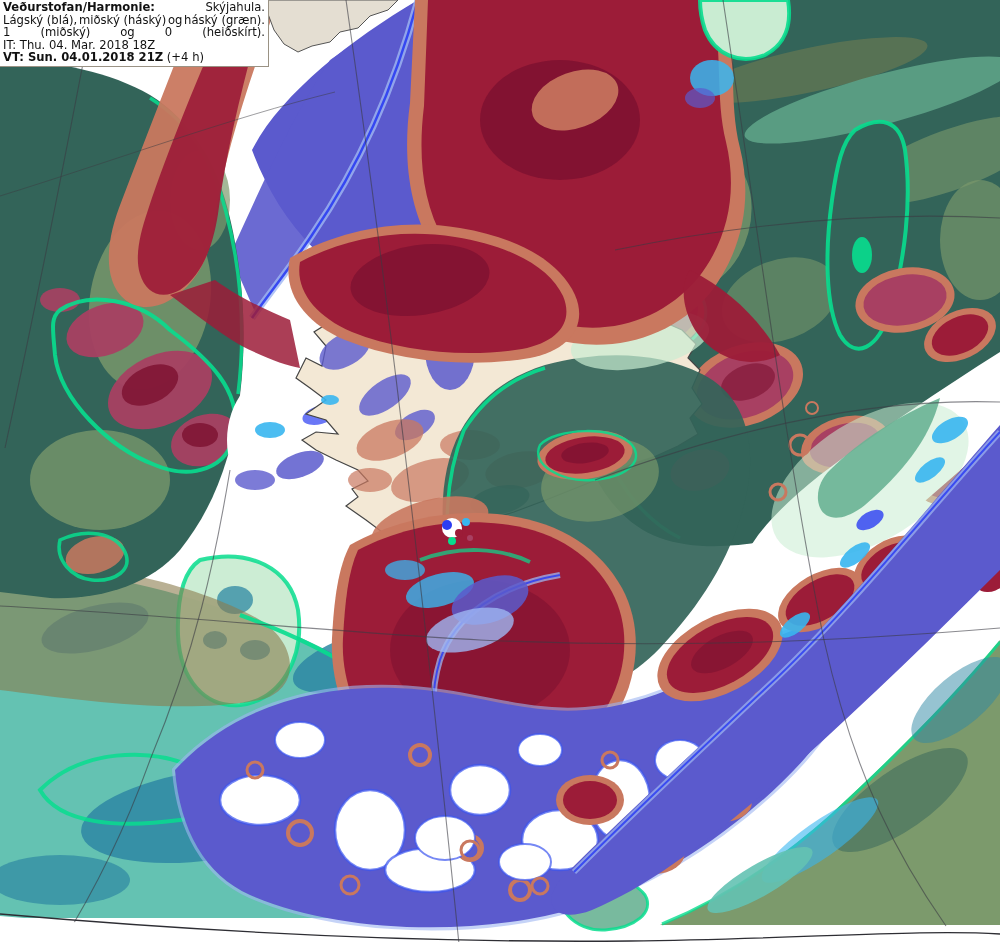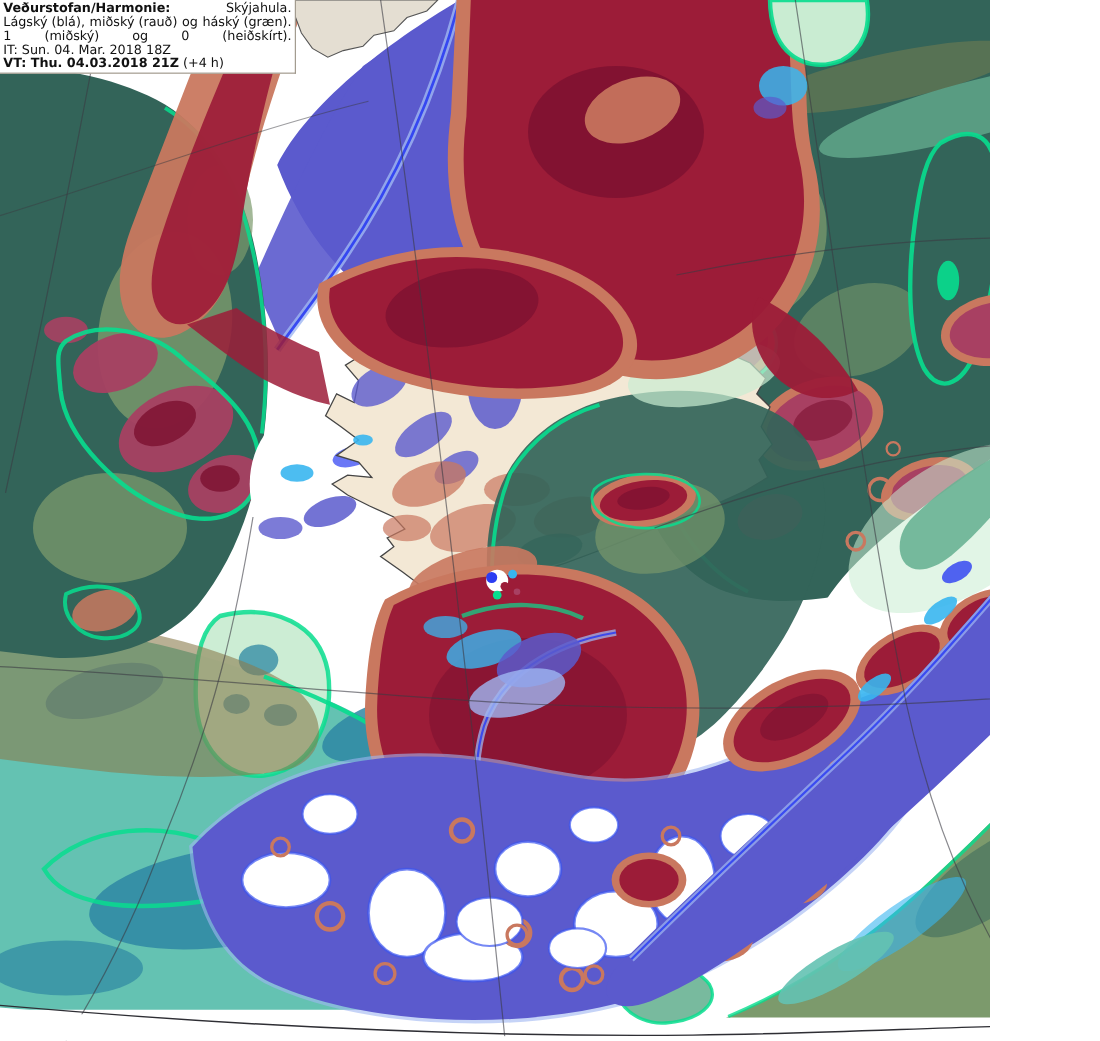--- a/index.html
+++ b/index.html
@@ -1,16 +1,16 @@
 <!DOCTYPE html>
 <html style="--slate-blue: #5b5acd; --bright-blue: #2b3df2; --light-blue: #9fb6f2; --cyan: #38b6f0; --turquoise: #64c2b2; --teal-blue: #2e87a3; --crimson: #9c1c38; --maroon: #7c1030; --salmon: #c9785f; --magenta: #a84062; --orange-red: #d85232; --teal-green: #336459; --sage: #7c9a6c; --sea-green: #69b394; --mint: #08dd8e; --mint-light: #c9ecd2; --olive: #8b7b4c; --olive-dark: #6f7b51; --land: #f3e8d5; --coast: #454545; --greenland: #e4ded2; --graticule: #3b3b42; --frame: #2e2e34; --legend-border: #9a9284;"><head>
 <meta charset="utf-8">
 <style>
   html,body{margin:0;padding:0;background:#fff;}
-  .stage{position:relative;width:900px;height:946px;overflow:hidden;background:#fff;
+  .stage{position:relative;width:1000px;height:946px;overflow:hidden;background:#fff;
          font-family:"DejaVu Sans","Liberation Sans",sans-serif;}
   .stage svg{position:absolute;left:0;top:0;}
   
   .f-slate{fill:var(--slate-blue);} .f-bright{fill:var(--bright-blue);} .f-light{fill:var(--light-blue);}
   .f-cyan{fill:var(--cyan);} .f-turq{fill:var(--turquoise);} .f-tealblue{fill:var(--teal-blue);}
   .f-crimson{fill:var(--crimson);} .f-maroon{fill:var(--maroon);} .f-salmon{fill:var(--salmon);}
   .f-magenta{fill:var(--magenta);} .f-orange{fill:var(--orange-red);}
   .f-tealgreen{fill:var(--teal-green);} .f-sage{fill:var(--sage);} .f-sea{fill:var(--sea-green);}
   .f-mint{fill:var(--mint);} .f-mintlight{fill:var(--mint-light);}
   .f-olive{fill:var(--olive);} .f-olived{fill:var(--olive-dark);}
@@ -296,30 +296,30 @@
   </g>
 </svg>
 
   <div class="legend">
     <div class="lr">
       <span class="b">Veðurstofan/Harmonie:</span>
       <span>Skýjahula.</span>
     </div>
     <div class="lr">
       <span>Lágský (blá),</span>
-      <span>miðský (rauð)</span>
+      <span>miðský (háský)</span>
       <span>og</span>
       <span>háský (græn).</span>
     </div>
     <div class="lr">
       <span>1</span>
       <span>(miðský)</span>
       <span>og</span>
       <span>0</span>
       <span>(heiðskírt).</span>
     </div>
-    <div>IT: Sun. 04. Mar. 2018 18Z</div>
+    <div>IT: Thu. 04. Mar. 2018 18Z</div>
     <div>
-      <span class="b">VT: Thu. 04.03.2018 21Z</span>
+      <span class="b">VT: Sun. 04.01.2018 21Z</span>
       <span> (+4 h)</span>
     </div>
   </div>
 </div>
 
 </body></html>

